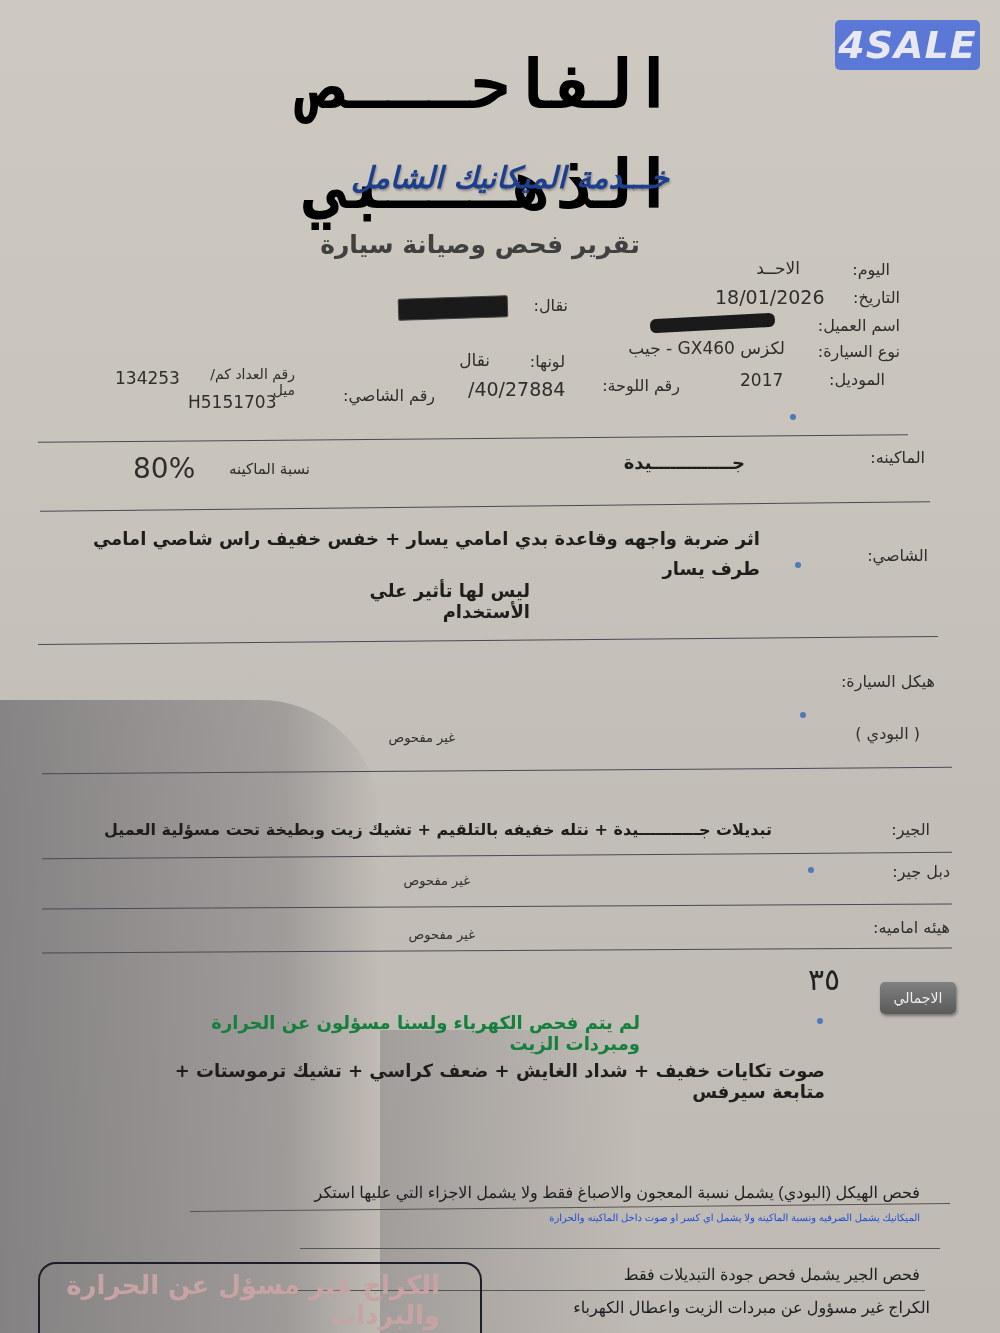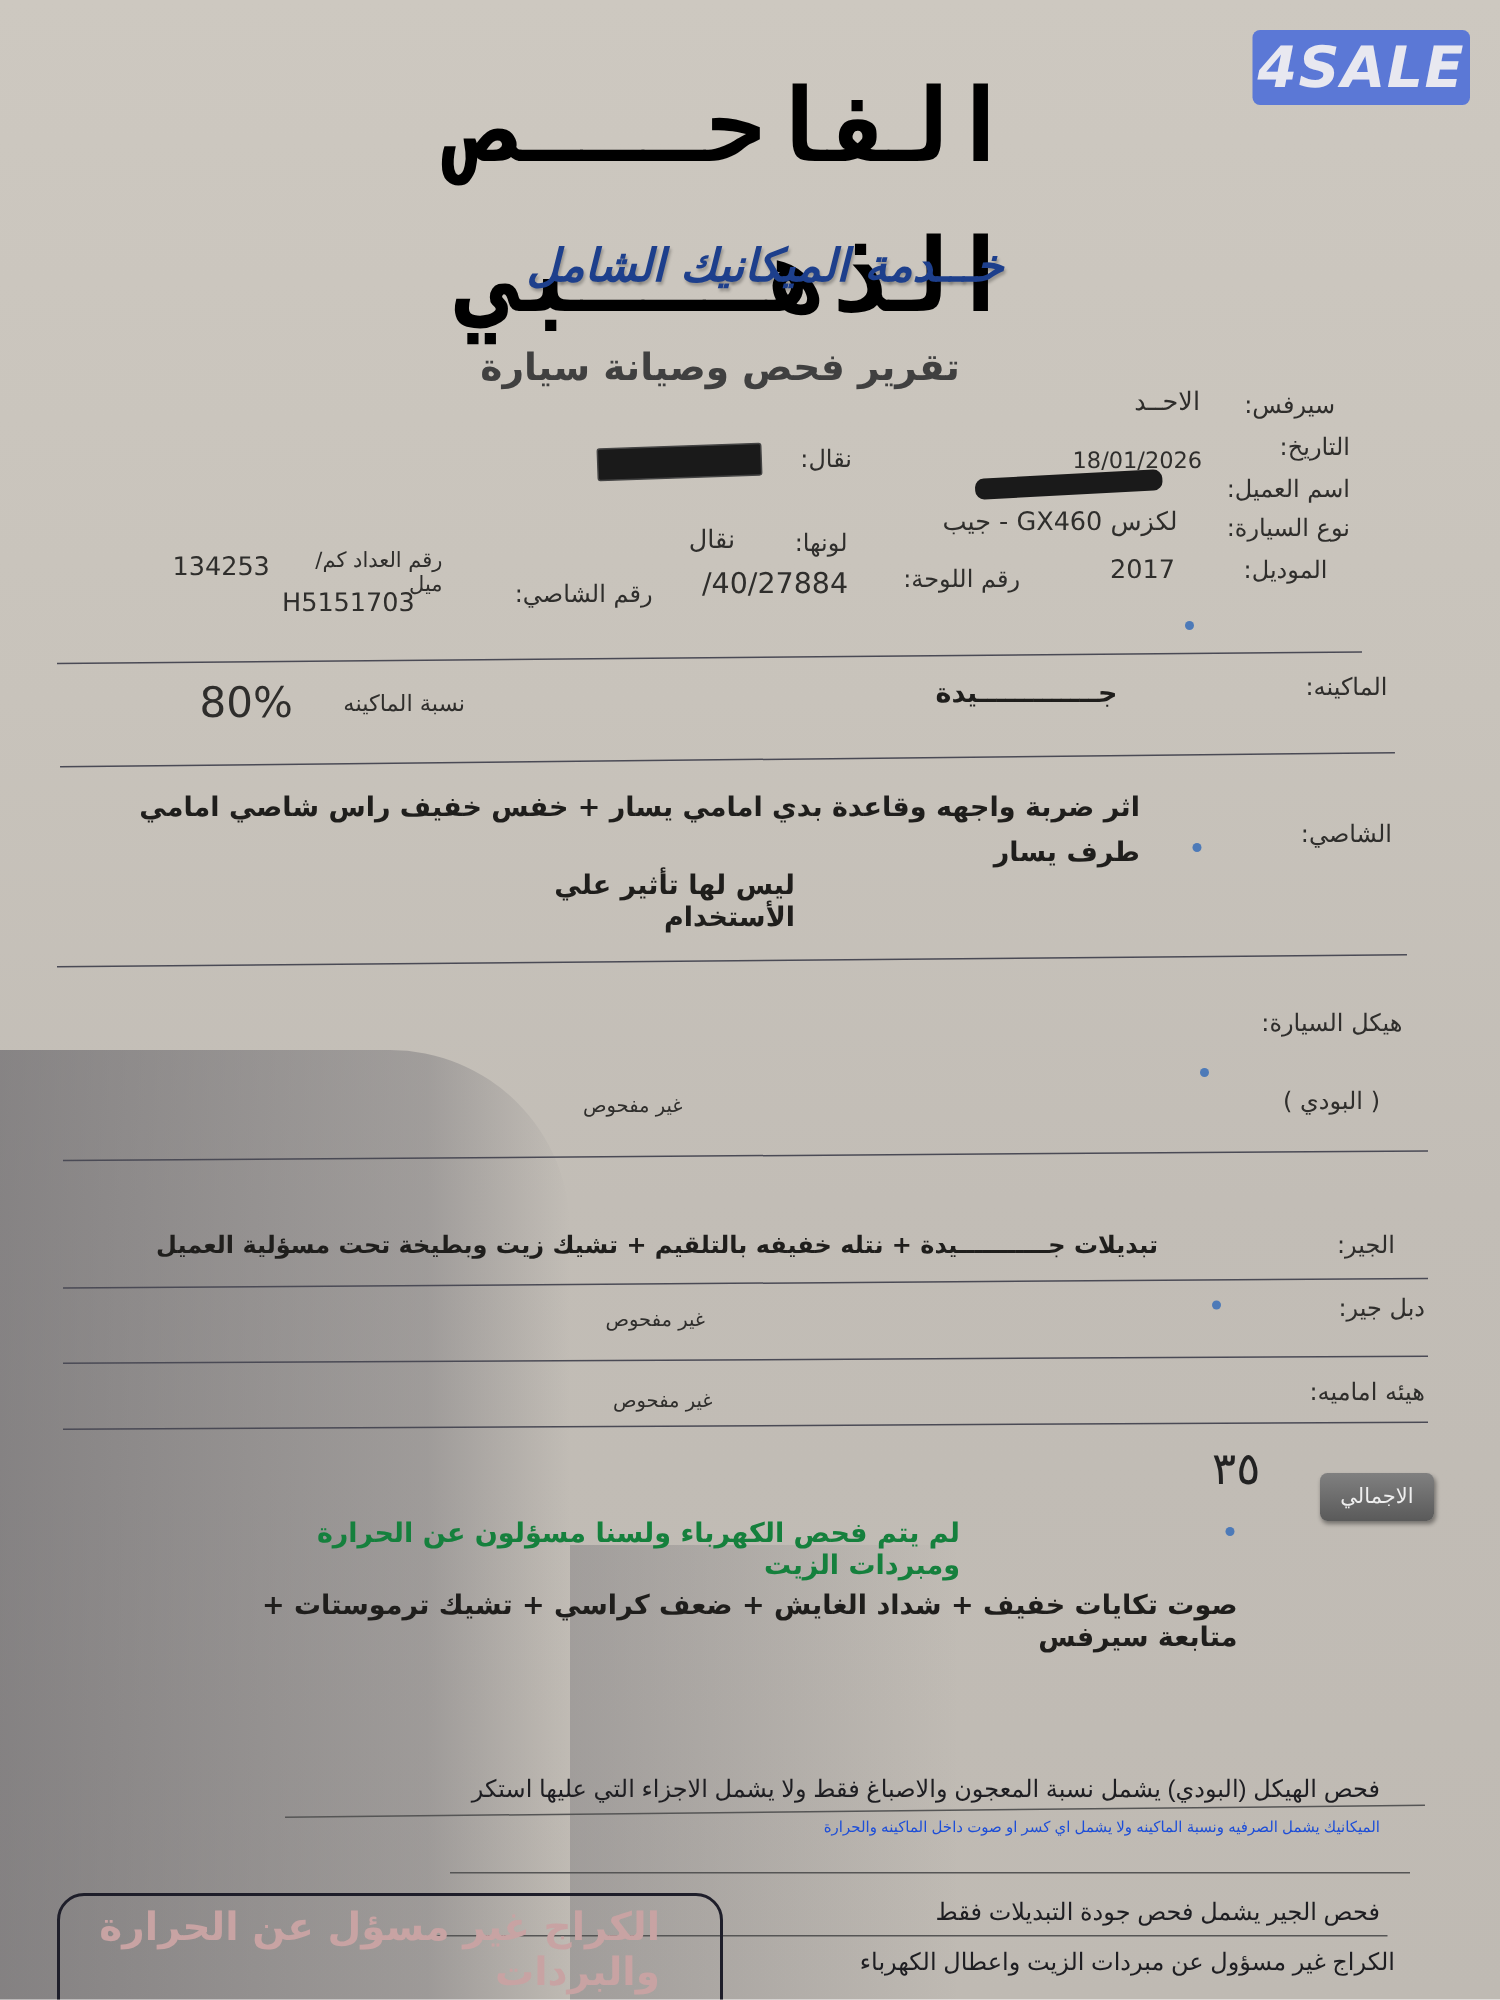--- a/index.html
+++ b/index.html
@@ -41,25 +41,25 @@
 
 <div class="shadow"></div>
 <div class="shadow2"></div>
 
 <div class="abs logo">4SALE</div>
 
 <div class="abs title rtl">الفاحـــص الذهـــبي</div>
 <div class="abs subtitle rtl">خـــدمة الميكانيك الشامل</div>
 <div class="abs report-title rtl">تقرير فحص وصيانة سيارة</div>
 
-<div class="abs lbl rtl" style="left:820px;top:260px;width:70px;">سيرفس:</div>
+<div class="abs lbl rtl" style="left:820px;top:260px;width:70px;">اليوم:</div>
 <div class="abs val rtl" style="left:720px;top:258px;width:80px;">الاحــد</div>
 
 <div class="abs lbl rtl" style="left:810px;top:288px;width:90px;">التاريخ:</div>
-<div class="abs val" style="left:715px;top:286px;font-size:15px;margin-top:12px;">18/01/2026</div>
+<div class="abs val" style="left:715px;top:286px;font-size:19px;">18/01/2026</div>
 
 <div class="abs lbl rtl" style="left:790px;top:316px;width:110px;">اسم العميل:</div>
 <div class="abs redact" style="left:650px;top:316px;width:125px;height:14px;transform:rotate(-3deg);"></div>
 
 <div class="abs lbl rtl" style="left:510px;top:296px;width:58px;">نقال:</div>
 <div class="abs redact" style="left:398px;top:297px;width:108px;height:20px;border-radius:2px;border:1px solid #444;transform:rotate(-2deg);"></div>
 
 <div class="abs lbl rtl" style="left:790px;top:342px;width:110px;">نوع السيارة:</div>
 <div class="abs val rtl" style="left:600px;top:338px;width:185px;">لكزس GX460 - جيب</div>
 

